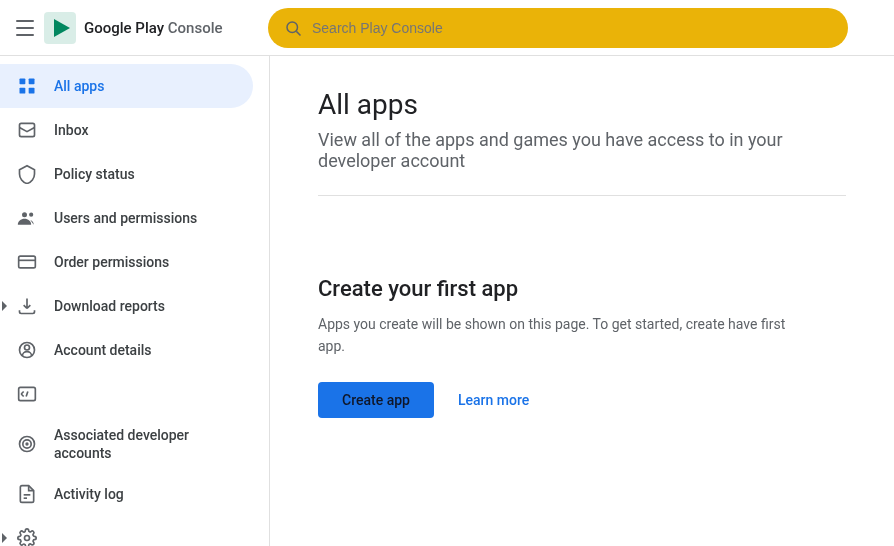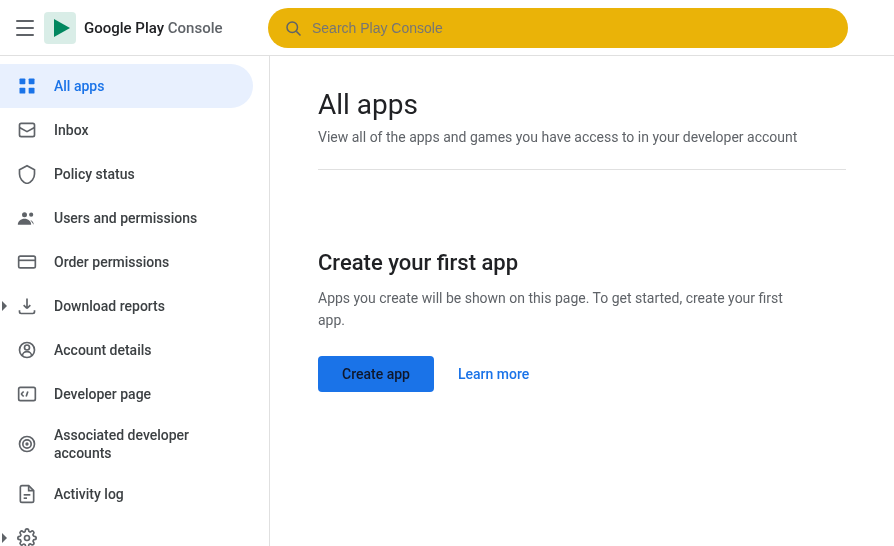--- a/index.html
+++ b/index.html
@@ -141,21 +141,21 @@
       padding: 32px 48px;
       overflow-y: auto;
     }
     .page-title {
       font-size: 28px;
       font-weight: 400;
       color: #202124;
       margin-bottom: 8px;
     }
     .page-subtitle {
-      font-size: 14px;
+      font-size: 18px;
       color: #5f6368;
       margin-bottom: 24px;
     }
     .divider {
       height: 1px;
       background: #e0e0e0;
       margin-bottom: 80px;
     }
     .create-section {
       margin-top: 20px;
@@ -303,21 +303,20 @@
 
     <div class="sidebar-item">
       <span class="item-icon">
         <svg width="20" height="20" viewBox="0 0 24 24" fill="none" stroke="currentColor" stroke-width="2">
             <rect x="2" y="4" width="20" height="16" rx="2"></rect>
             <line x1="8" y1="9" x2="5" y2="12"></line>
             <line x1="5" y1="12" x2="8" y2="15"></line>
             <line x1="11" y1="15" x2="13" y2="9"></line>
           </svg>
       </span>
-      <span class="sidebar-item-label">Developer page</span>
     </div>
 
     <div class="sidebar-item" style="height:56px; align-items:center;">
       <span class="item-icon">
         <svg width="20" height="20" viewBox="0 0 24 24" fill="none" stroke="currentColor" stroke-width="2">
             <circle cx="12" cy="12" r="9"></circle>
             <circle cx="12" cy="12" r="5"></circle>
             <circle cx="12" cy="12" r="1" fill="currentColor"></circle>
           </svg>
       </span>
@@ -345,20 +344,20 @@
       </span>
     </div>
   </nav>
 
   <main class="content">
     <h1 class="page-title">All apps</h1>
     <p class="page-subtitle">View all of the apps and games you have access to in your developer account</p>
     <div class="divider"></div>
     <div class="create-section">
       <h2 class="create-title">Create your first app</h2>
-      <p class="create-desc">Apps you create will be shown on this page. To get started, create your first app.</p>
+      <p class="create-desc">Apps you create will be shown on this page. To get started, create have first app.</p>
       <div class="action-row">
         <button class="create-btn">Create app</button>
         <a class="learn-more-link" href="#">Learn more</a>
       </div>
     </div>
   </main>
 </div>
 
 </body></html>

